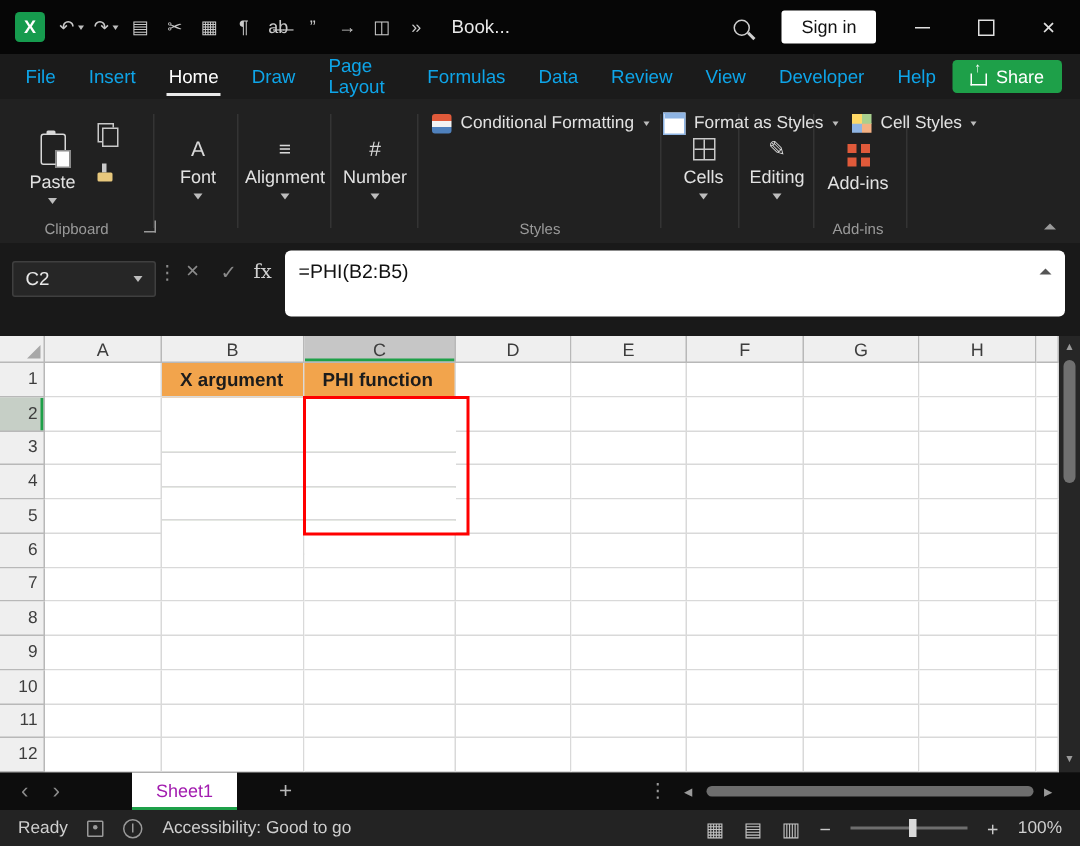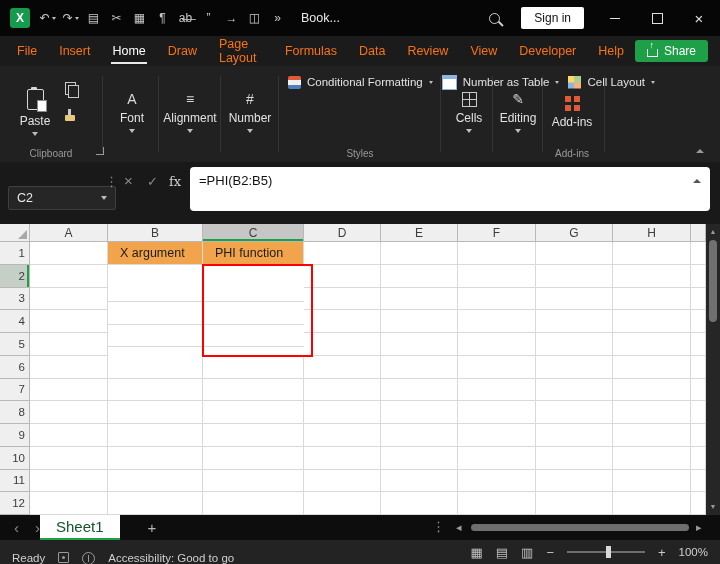--- a/index.html
+++ b/index.html
@@ -22,21 +22,21 @@
                       transform:rotate(45deg);right:-5px;bottom:-2px;}
   .signin{background:#fff;color:#111;font-size:12px;padding:4px 13px;border-radius:2px;margin:0 10px;}
   .win-btn{width:42px;height:36px;display:flex;align-items:center;justify-content:center;color:#e0e0e0;font-size:15px;}
   .min-glyph{width:10px;height:1px;background:#e0e0e0;display:block;}
   .max-glyph{width:9px;height:9px;border:1px solid #e0e0e0;display:block;}
 
   
   .menubar{position:absolute;top:36px;left:0;right:0;height:30px;background:#1b1b1b;
            display:flex;align-items:center;}
   .menu-items{display:flex;align-items:center;height:100%;margin-left:6px;}
-  .menu-item{padding:0 11px;height:100%;display:flex;align-items:center;color:#f97316;
+  .menu-item{padding:0 11px;height:100%;display:flex;align-items:center;color:#0ea5e9;
              font-size:12.5px;position:relative;}
   .menu-item.active{color:#fff;}
   .menu-item.active::after{content:"";position:absolute;left:10px;right:10px;bottom:2px;height:2px;background:#eaeaea;}
   .share-btn{margin-left:auto;margin-right:12px;background:#1EA049;border:none;color:#fff;
              font-size:12px;font-family:inherit;border-radius:3px;padding:4px 12px;
              display:flex;align-items:center;gap:6px;}
   .share-icon{width:9px;height:7px;border:1.2px solid #fff;border-top:none;position:relative;display:block;margin-top:4px;}
   .share-icon::after{content:"↑";position:absolute;top:-9px;left:1.5px;font-size:9px;color:#fff;}
 
   
@@ -79,21 +79,21 @@
   .addins-icon{width:15px;height:15px;position:relative;display:block;}
   .addins-icon::before{content:"";position:absolute;left:0;top:0;width:6px;height:6px;background:#E05A3A;
                        box-shadow:9px 0 0 #E05A3A,0 9px 0 #E05A3A,9px 9px 0 #E05A3A;}
   .grp-label{position:absolute;bottom:3px;font-size:10px;color:#9a9a9a;text-align:center;}
   .launcher{position:absolute;left:96px;bottom:7px;width:7px;height:7px;
             border-right:1.2px solid #9a9a9a;border-bottom:1.2px solid #9a9a9a;}
   .ribbon-collapse{position:absolute;right:16px;bottom:9px;}
 
   
   .formulabar{position:absolute;top:162px;left:0;right:0;height:62px;background:#191919;}
-  .namebox{position:absolute;left:8px;top:24px;width:108px;height:24px;background:#262626;
+  .namebox{position:absolute;left:8px;top:12px;width:96px;height:24px;background:#262626;
            border:1px solid #3f3f3f;display:flex;align-items:center;justify-content:space-between;
            padding:0 8px;color:#e8e8e8;font-size:12.5px;box-sizing:border-box;border-radius:2px;}
   .fb-dots{position:absolute;left:105px;top:12px;color:#8a8a8a;font-size:13px;}
   .fb-x{position:absolute;left:124px;top:10px;color:#8a8a8a;font-size:15px;}
   .fb-check{position:absolute;left:147px;top:12px;color:#8a8a8a;font-size:13px;}
   .fb-fx{position:absolute;left:169px;top:12px;color:#d0d0d0;font-size:13px;
          font-family:"DejaVu Serif",serif;}
   .formula-input{position:absolute;left:190px;right:10px;top:5px;height:44px;background:#fff;
                  border-radius:4px;font-size:13px;color:#111;padding:6px 24px 0 9px;box-sizing:border-box;}
   .fb-collapse{position:absolute;right:9px;top:12px;border-bottom-color:#555;}
@@ -106,49 +106,49 @@
   .gh.rh{justify-content:flex-end;padding-right:4px;font-size:11.5px;}
   .gh.sel-col{background:#C6C6C6;box-shadow:inset 0 -2px 0 #1EA049;}
   .gh.sel-row{background:#C6CFC6;box-shadow:inset -2px 0 0 #1EA049;}
   .gh.corner{position:relative;}
   .gh.corner::after{content:"";position:absolute;right:2px;bottom:2px;width:0;height:0;
                     border-left:9px solid transparent;border-bottom:9px solid #A8A8A8;}
   .cell{background:#fff;border-right:1px solid #D9D9D9;border-bottom:1px solid #D9D9D9;
         font-size:12.5px;color:#141414;display:flex;align-items:center;padding:0 4px;
         box-sizing:border-box;overflow:hidden;white-space:nowrap;}
   .cell.num{justify-content:flex-end;margin-top:36px;}
-  .cell.bold{font-weight:normal;padding-left:12px;}
+  .cell.bold{font-weight:bold;padding-left:12px;}
   .fill-orange{background:#F2A44C;color:#1c1c1c;}
   .fill-green{background:#E2EFDA;}
   .red-box{position:absolute;border:2px solid #FF0000;pointer-events:none;box-sizing:border-box;}
 
   
   .vscroll{position:absolute;top:224px;right:0;width:14px;height:291px;background:#262626;
            display:flex;flex-direction:column;align-items:center;}
   .vs-arrow{color:#9a9a9a;font-size:7px;line-height:10px;margin:3px 0;}
   .vs-thumb{width:8px;height:82px;background:#707070;border-radius:4px;}
   .vs-spacer{flex:1;}
 
   
   .sheetbar{position:absolute;top:515px;left:0;right:0;height:25px;background:#0d0d0d;
             display:flex;align-items:center;}
   .sb-nav{color:#8a8a8a;font-size:15px;line-height:15px;}
   .sb-nav.first{margin-left:14px;}
   .sb-nav.second{margin-left:16px;}
-  .sheet-tab{height:25px;background:#fff;color:#14532d;font-size:15px;
+  .sheet-tab{margin-left:48px;height:25px;background:#fff;color:#a21caf;font-size:12px;
              display:flex;align-items:center;padding:0 16px;border-bottom:2px solid #1EA049;box-sizing:border-box;}
   .sb-add{margin-left:28px;color:#b8b8b8;font-size:15px;}
   .sb-dots{position:absolute;left:432px;top:4px;color:#9a9a9a;font-size:13px;}
   .hs-left{position:absolute;left:456px;top:6px;color:#9a9a9a;font-size:11px;}
   .hs-thumb{position:absolute;left:471px;top:9px;width:218px;height:7px;background:#6e6e6e;border-radius:4px;}
   .hs-right{position:absolute;left:696px;top:6px;color:#9a9a9a;font-size:11px;}
 
   
   .statusbar{position:absolute;top:540px;left:0;right:0;height:24px;background:#232323;
-             display:flex;color:#cfcfcf;font-size:11.5px;gap:13px;
+             display:flex;align-items:center;color:#cfcfcf;font-size:11.5px;gap:13px;
              padding:12px 12px;box-sizing:border-box;}
   .macro-icon{width:9px;height:9px;border:1px solid #9a9a9a;border-radius:1px;position:relative;display:block;}
   .macro-icon::after{content:"";position:absolute;left:2.5px;top:2.5px;width:3px;height:3px;
                      background:#9a9a9a;border-radius:50%;}
   .acc-icon{width:11px;height:11px;border:1px solid #9a9a9a;border-radius:50%;position:relative;display:block;}
   .acc-icon::after{content:"";position:absolute;left:4.6px;top:2px;width:1.5px;height:6.5px;background:#9a9a9a;}
   .sb-right{margin-left:auto;display:flex;align-items:center;gap:13px;}
   .view-icon{font-size:13px;color:#c0c0c0;}
   .zoom-track{width:78px;height:2px;background:#6e6e6e;position:relative;display:block;}
   .zoom-thumb{position:absolute;left:50%;top:-5px;width:5px;height:12px;background:#d9d9d9;}
@@ -251,26 +251,26 @@
   </div>
 
   <div class="styles-stack">
     <div class="styles-row">
       <span class="cf-icon"></span>
       <span>Conditional Formatting</span>
       <span class="chv chv-sm"></span>
     </div>
     <div class="styles-row">
       <span class="table-icon"></span>
-      <span>Number as Table</span>
+      <span>Format as Styles</span>
       <span class="chv chv-sm"></span>
     </div>
     <div class="styles-row">
       <span class="cellstyles-icon"></span>
-      <span>Cell Layout</span>
+      <span>Cell Styles</span>
       <span class="chv chv-sm"></span>
     </div>
   </div>
   <div class="grp-label" style="left:300px;width:120px">Styles</div>
 
   <div class="collapsed-group" style="left:446px;width:46px">
     <span class="cells-icon"></span>
     <span class="rb-label">Cells</span>
     <span class="chv"></span>
   </div>

